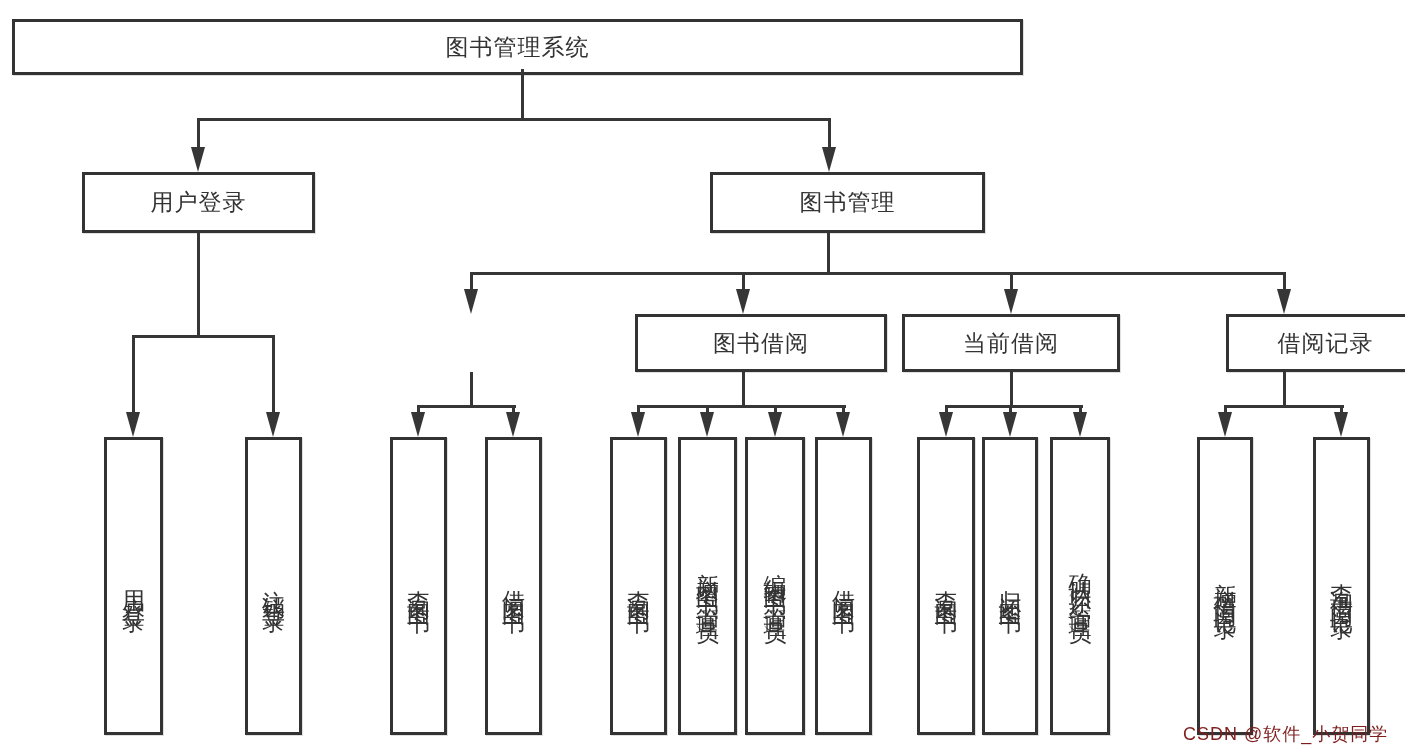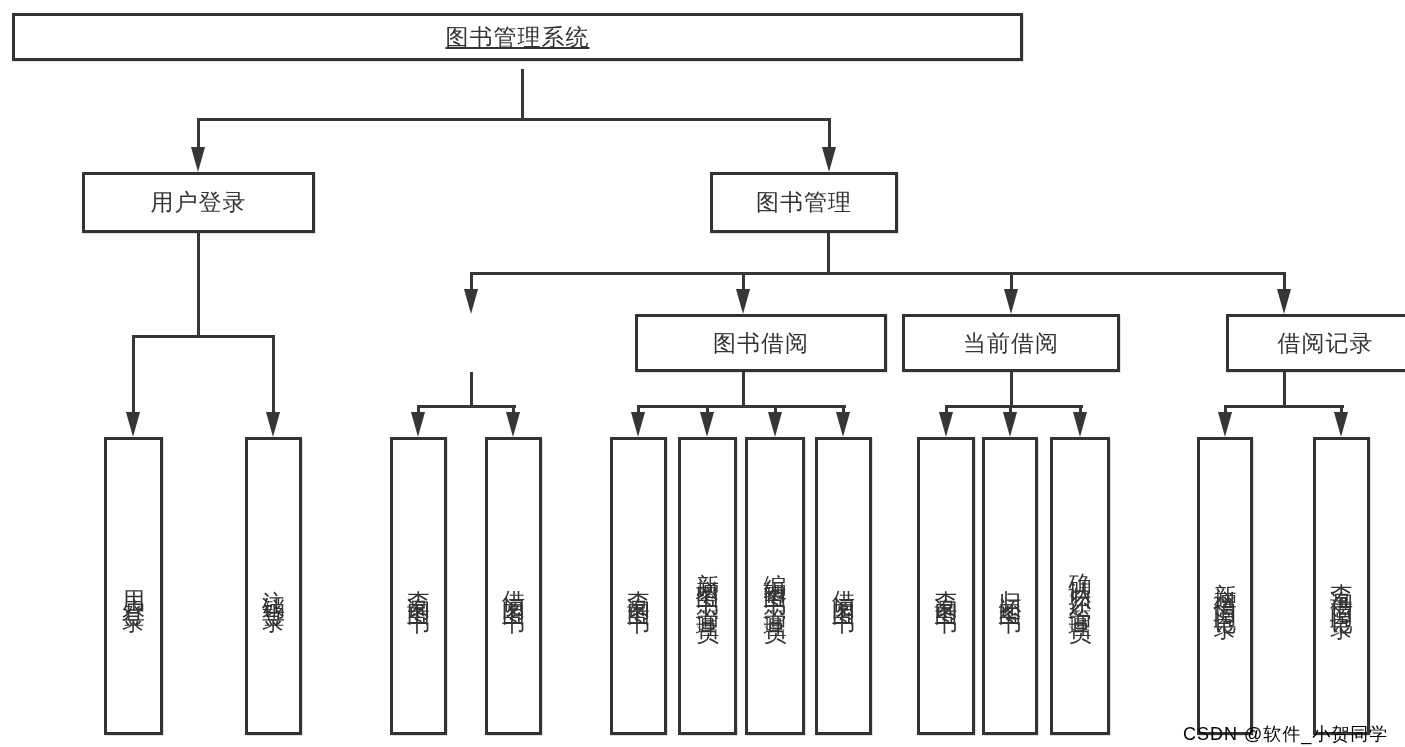--- a/index.html
+++ b/index.html
@@ -37,42 +37,42 @@
   .arr {
     position: absolute; width: 0; height: 0;
     border-left: 7px solid transparent;
     border-right: 7px solid transparent;
     border-top: 25px solid #363636;
   }
   .watermark {
     position: absolute;
     left: 1183px; top: 722px;
     font-size: 18px;
-    color: #000000;
+    color: #7f1d1d;
     letter-spacing: 1px;
     z-index: 5;
     white-space: nowrap;
   }
 </style>
 </head>
 <body>
 
 <div id="canvas">
 
-  <div class="box" style="left:12px; top:13px; width:1011px; height:48px;text-decoration:underline;">图书管理系统</div>
+  <div class="box" style="left:12px; top:19px; width:1011px; height:56px;">图书管理系统</div>
 
   <div class="vl" style="left:521px; top:69px; height:49px;"></div>
   <div class="hl" style="left:197px; top:118px; width:634px;"></div>
   <div class="vl" style="left:197px; top:118px; height:30px;"></div>
   <div class="arr" style="left:191px; top:147px;"></div>
   <div class="vl" style="left:828px; top:118px; height:30px;"></div>
   <div class="arr" style="left:822px; top:147px;"></div>
 
   <div class="box" style="left:82px; top:172px; width:233px; height:61px;">用户登录</div>
-  <div class="box" style="left:710px; top:172px; width:188px; height:61px;">图书管理</div>
+  <div class="box" style="left:710px; top:172px; width:275px; height:61px;">图书管理</div>
 
   <div class="vl" style="left:197px; top:233px; height:102px;"></div>
   <div class="hl" style="left:132px; top:335px; width:143px;"></div>
   <div class="vl" style="left:132px; top:335px; height:78px;"></div>
   <div class="arr" style="left:126px; top:412px;"></div>
   <div class="vl" style="left:272px; top:335px; height:78px;"></div>
   <div class="arr" style="left:266px; top:412px;"></div>
 
   <div class="vl" style="left:827px; top:233px; height:40px;"></div>
   <div class="hl" style="left:470px; top:272px; width:816px;"></div>

